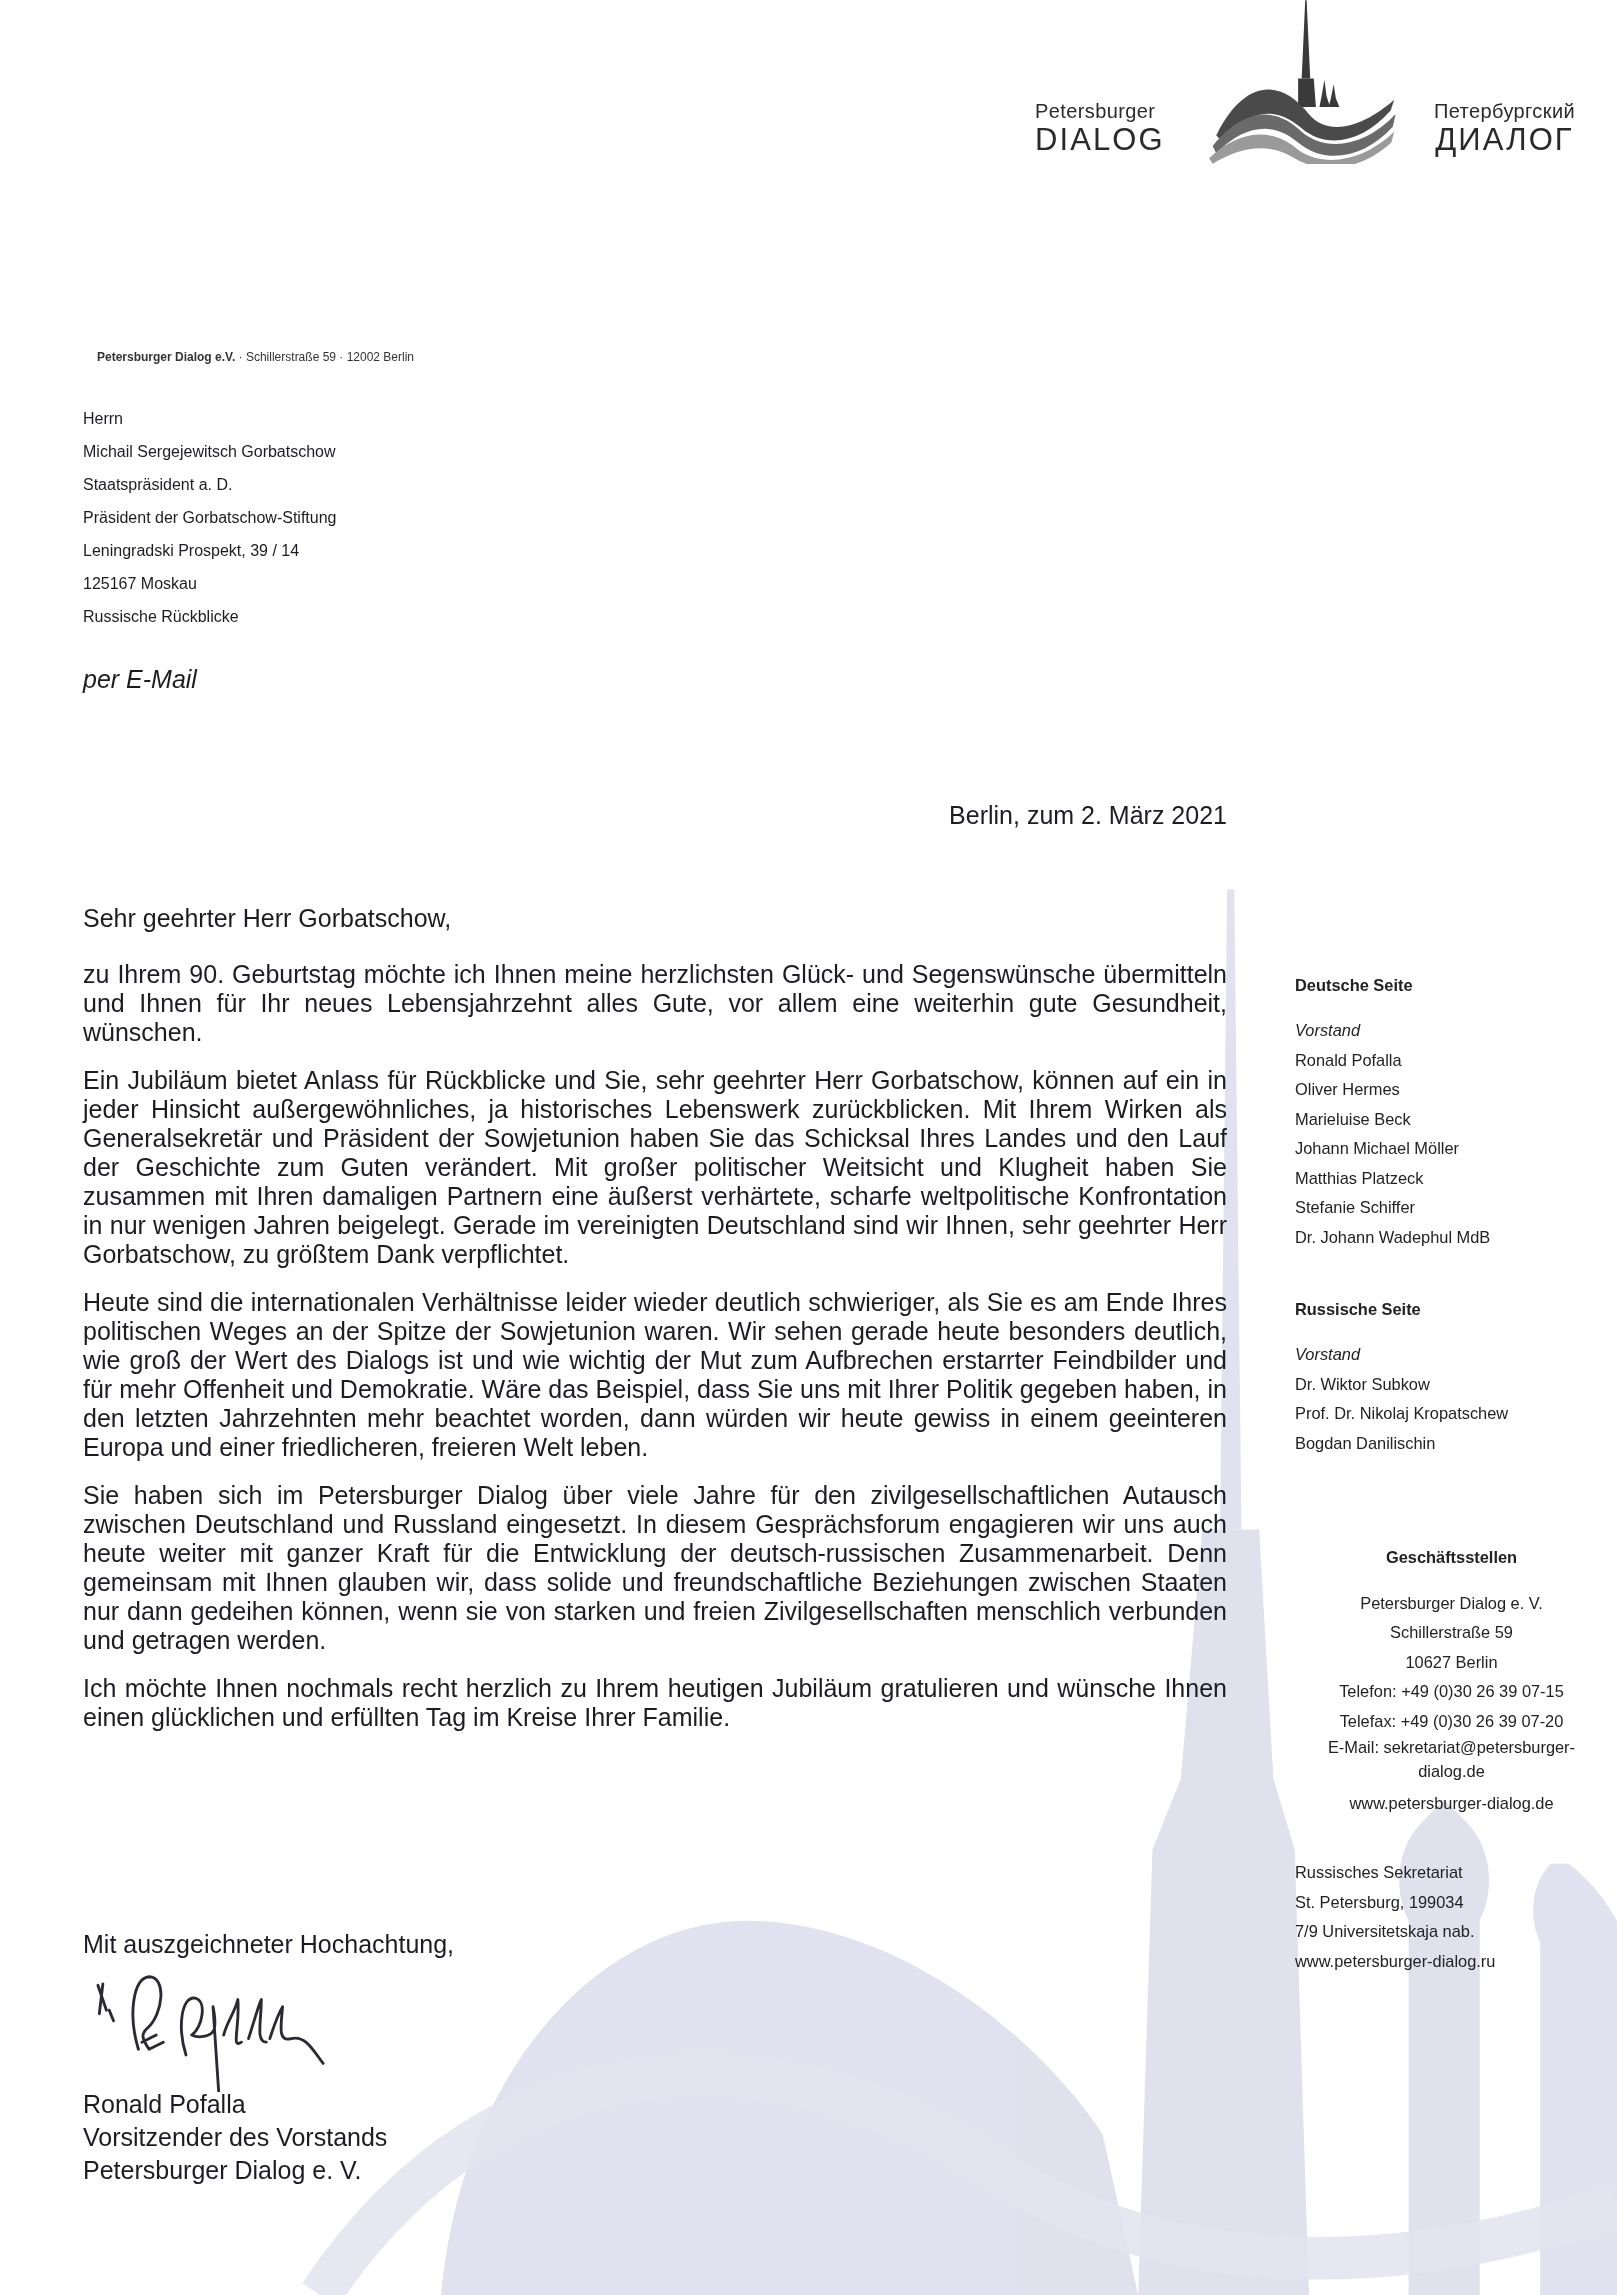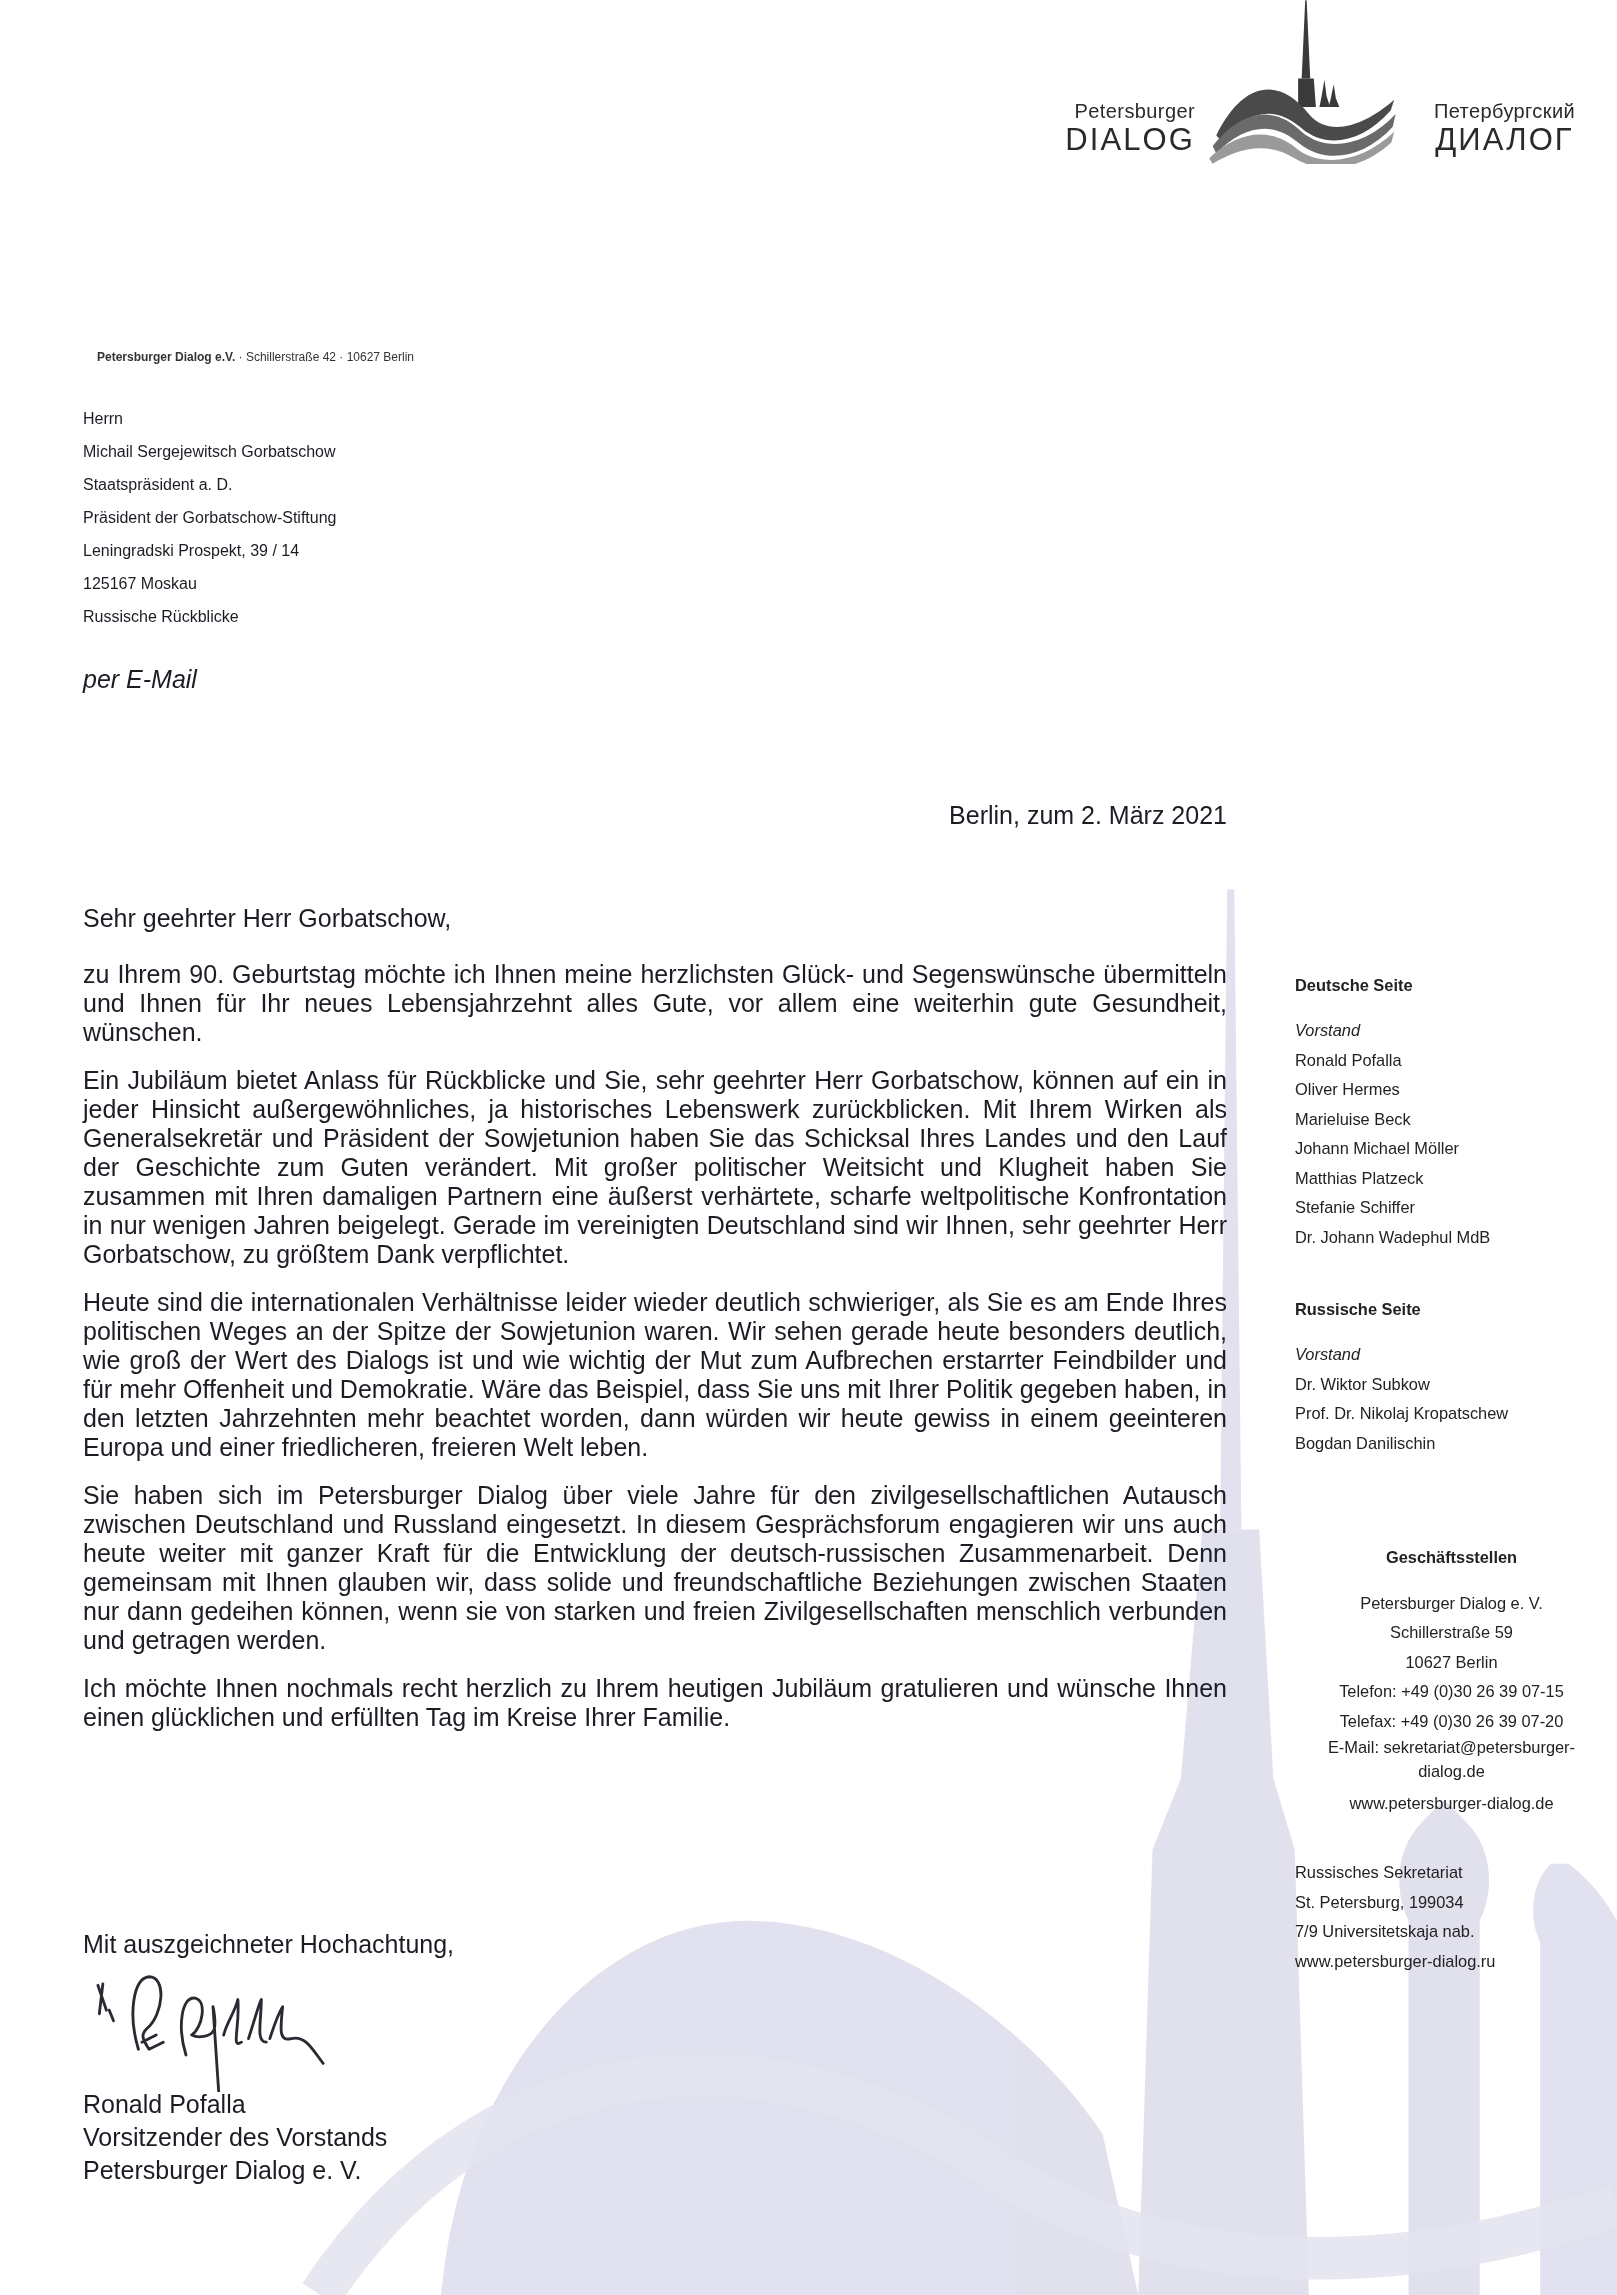--- a/index.html
+++ b/index.html
@@ -4,21 +4,21 @@
 <style>
   html, body { margin: 0; padding: 0; background: #ffffff; }
   body { width: 1617px; height: 2295px; position: relative; overflow: hidden;
          font-family: "Liberation Sans", "DejaVu Sans", sans-serif; color: #1c1c24; }
 
   
   .watermark { position: absolute; left: 0; top: 0; width: 1617px; height: 2295px; z-index: 0; pointer-events: none; }
 
   
   .logo { position: absolute; left: 1035px; top: 0; width: 569px; height: 164px; z-index: 2; }
-  .logo-de { position: absolute; left: 0; top: 100px; text-align: right; width: 160px; }
+  .logo-de { position: absolute; left: 0; top: 100px; width: 160px; }
   .logo-de .small, .logo-ru .small { font-size: 20px; letter-spacing: 0.4px; color: #2a2a2a; line-height: 23px; }
   .logo-de .big, .logo-ru .big { font-size: 31px; letter-spacing: 2.1px; color: #2a2a2a; line-height: 33px; }
   .logo-ru { position: absolute; left: 377px; top: 100px; width: 185px; text-align: center; }
   .logo-mark { position: absolute; left: 167px; top: 0; width: 210px; height: 164px; }
 
   
   .sender-line { position: absolute; left: 85px; top: 350px; font-size: 12px; color: #333; z-index: 2; }
   .sender-line b { font-weight: bold; padding-left: 12px; }
 
   
@@ -79,21 +79,21 @@
     <path d="M15,205 C60,150 105,150 140,185 C175,215 230,205 272,160 L268,178 C225,225 170,230 135,200 C100,170 60,175 20,215 Z" fill="#6a6a6a"></path>
     <path d="M10,222 C55,180 100,180 135,210 C170,235 225,228 270,185 L266,200 C222,240 168,245 130,222 C95,200 55,205 15,230 Z" fill="#9a9a9a"></path>
   </svg>
   <div class="logo-ru">
     <div class="small">Петербургский</div>
     <div class="big">ДИАЛОГ</div>
   </div>
 </div>
 
 <div class="sender-line">
-  <b>Petersburger Dialog e.V.</b><span> · Schillerstraße 42 · 10627 Berlin</span>
+  <b>Petersburger Dialog e.V.</b><span> · Schillerstraße 59 · 12002 Berlin</span>
 </div>
 
 <div class="address">
   <div>Herrn</div>
   <div>Michail Sergejewitsch Gorbatschow</div>
   <div>Staatspräsident a. D.</div>
   <div>Präsident der Gorbatschow-Stiftung</div>
   <div>Leningradski Prospekt, 39 / 14</div>
   <div>125167 Moskau</div>
   <div>Russische Rückblicke</div>

